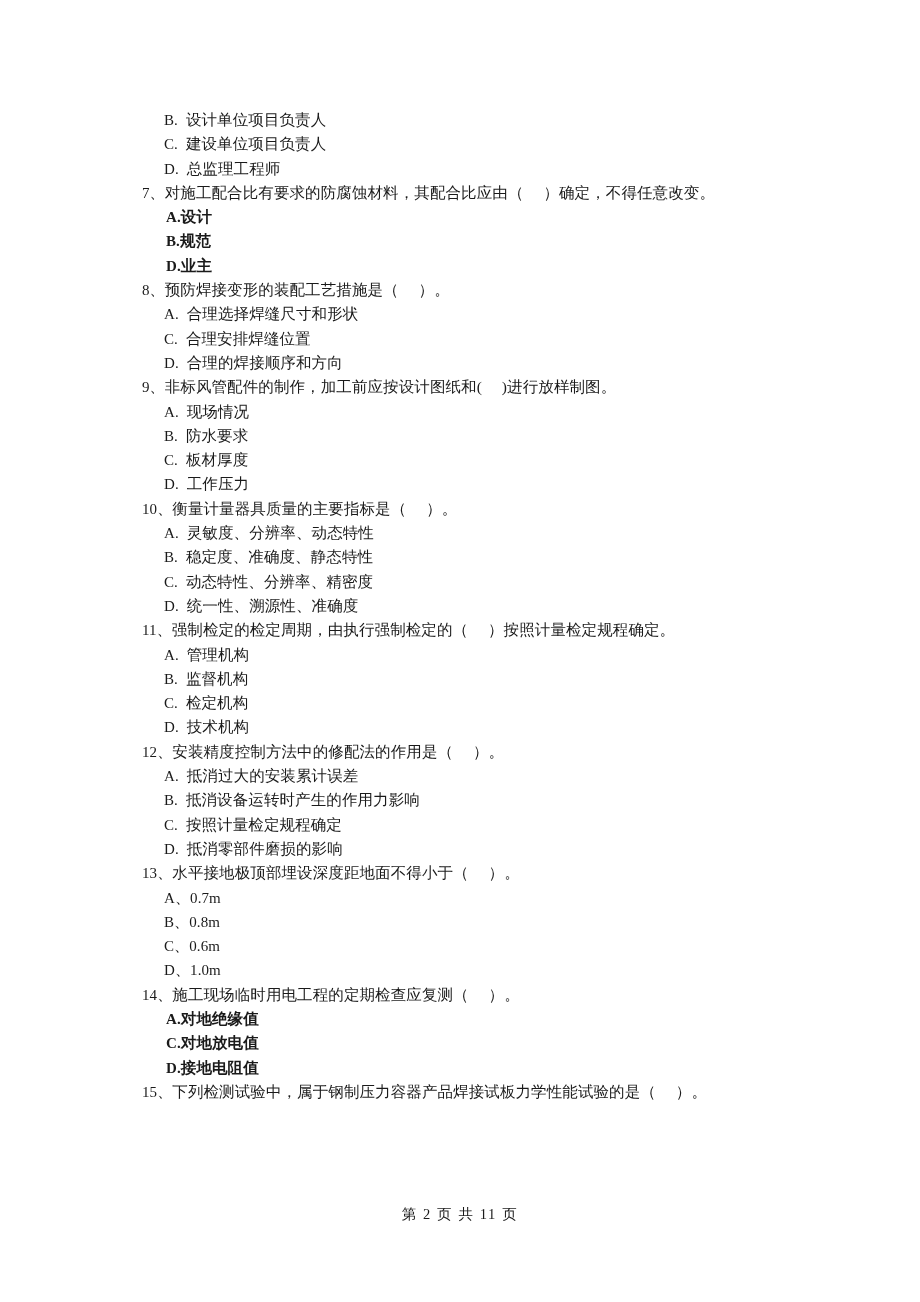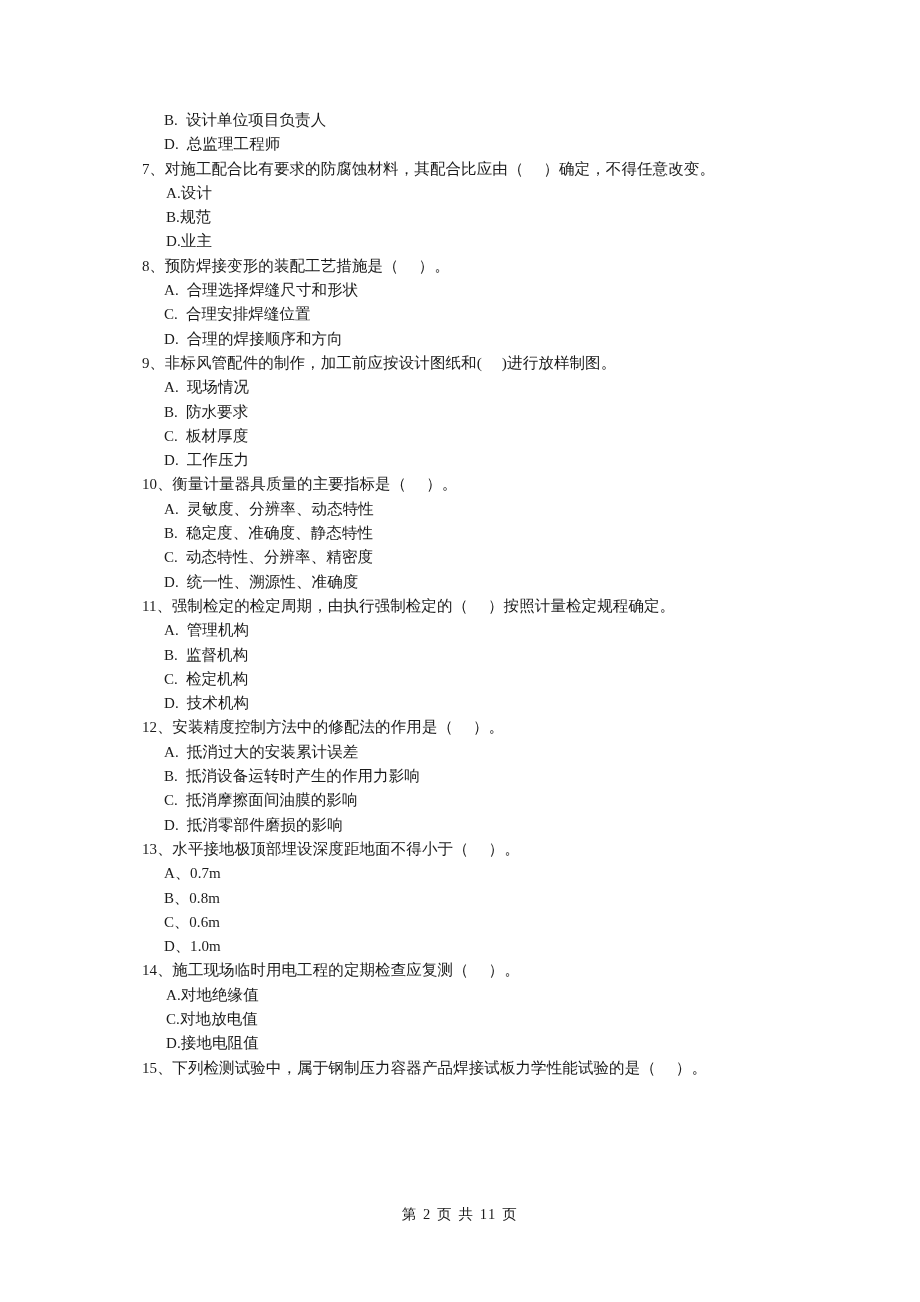--- a/index.html
+++ b/index.html
@@ -55,20 +55,21 @@
   
   .optline {
     display: block;
     margin: 0;
     padding-left: 22px;
   }
 
   
   .optline.tight {
     padding-left: 24px;
+    font-weight: bold;
   }
 
   
   .lat {
     font-size: 15px;
   }
 
   #footer {
     position: absolute;
     left: 0;
@@ -83,20 +84,21 @@
 </style>
 </head>
 <body>
 
 <div id="page">
 
   <div id="content">
 
     <div>
       <div class="optline"><span class="lat">B.</span><span>  </span><span>设计单位项目负责人</span></div>
+      <div class="optline"><span class="lat">C.</span><span>  </span><span>建设单位项目负责人</span></div>
       <div class="optline"><span class="lat">D.</span><span>  </span><span>总监理工程师</span></div>
     </div>
 
     <div>
       <div class="qline"><span class="qnum lat">7、</span><span>对施工配合比有要求的防腐蚀材料，其配合比应由（     ）确定，不得任意改变。</span></div>
       <div class="optline tight"><span class="lat">A.</span><span>设计</span></div>
       <div class="optline tight"><span class="lat">B.</span><span>规范</span></div>
       <div class="optline tight"><span class="lat">D.</span><span>业主</span></div>
     </div>
 
@@ -128,21 +130,21 @@
       <div class="optline"><span class="lat">A.</span><span>  </span><span>管理机构</span></div>
       <div class="optline"><span class="lat">B.</span><span>  </span><span>监督机构</span></div>
       <div class="optline"><span class="lat">C.</span><span>  </span><span>检定机构</span></div>
       <div class="optline"><span class="lat">D.</span><span>  </span><span>技术机构</span></div>
     </div>
 
     <div>
       <div class="qline"><span class="qnum lat">12、</span><span>安装精度控制方法中的修配法的作用是（     ）。</span></div>
       <div class="optline"><span class="lat">A.</span><span>  </span><span>抵消过大的安装累计误差</span></div>
       <div class="optline"><span class="lat">B.</span><span>  </span><span>抵消设备运转时产生的作用力影响</span></div>
-      <div class="optline"><span class="lat">C.</span><span>  </span><span>抵消摩擦面间油膜的影响</span></div>
+      <div class="optline"><span class="lat">C.</span><span>  </span><span>按照计量检定规程确定</span></div>
       <div class="optline"><span class="lat">D.</span><span>  </span><span>抵消零部件磨损的影响</span></div>
     </div>
 
     <div>
       <div class="qline"><span class="qnum lat">13、</span><span>水平接地极顶部埋设深度距地面不得小于（     ）。</span></div>
       <div class="optline"><span class="lat">A、</span><span class="lat">0.7m</span></div>
       <div class="optline"><span class="lat">B、</span><span class="lat">0.8m</span></div>
       <div class="optline"><span class="lat">C、</span><span class="lat">0.6m</span></div>
       <div class="optline"><span class="lat">D、</span><span class="lat">1.0m</span></div>
     </div>

